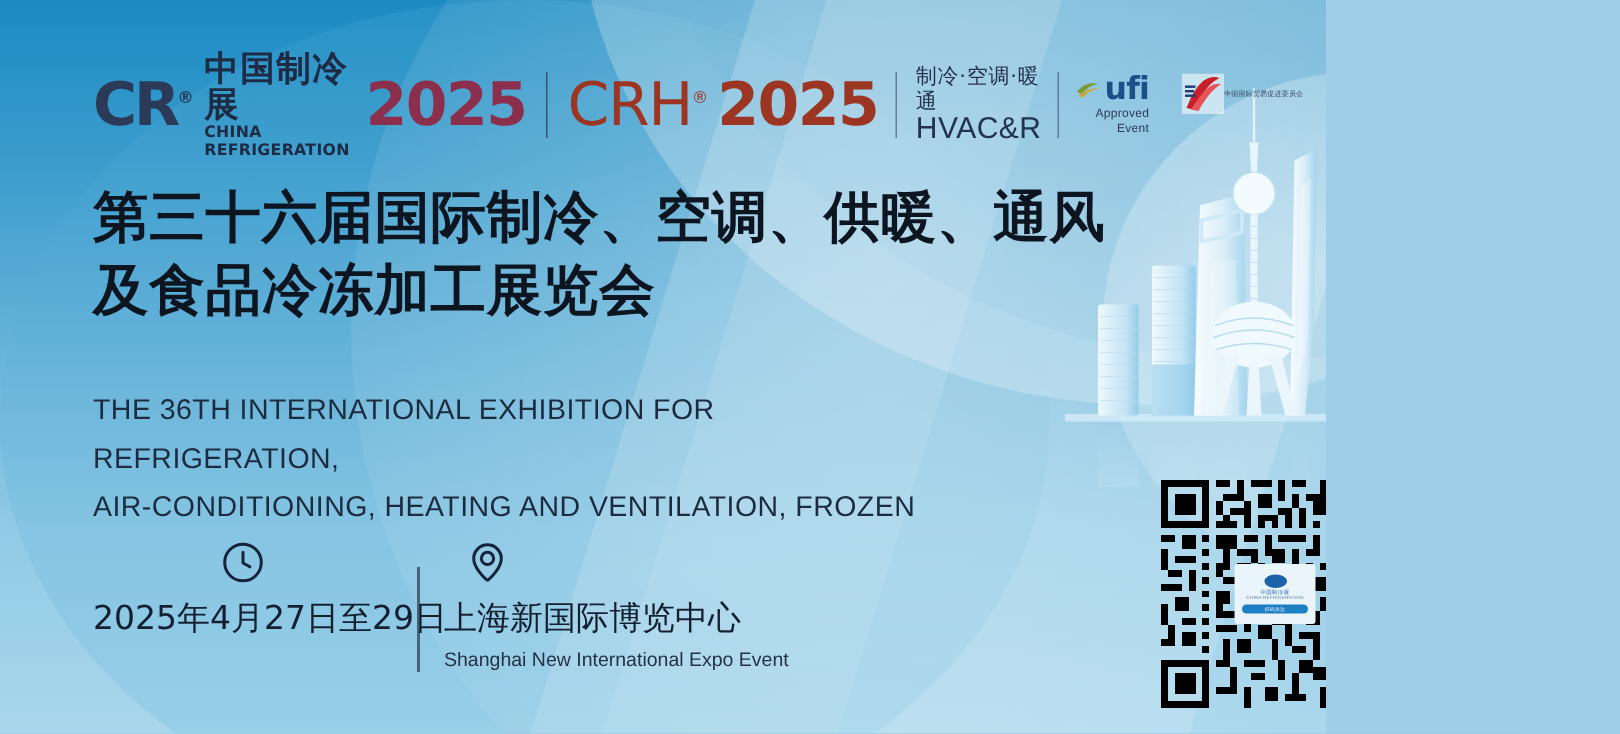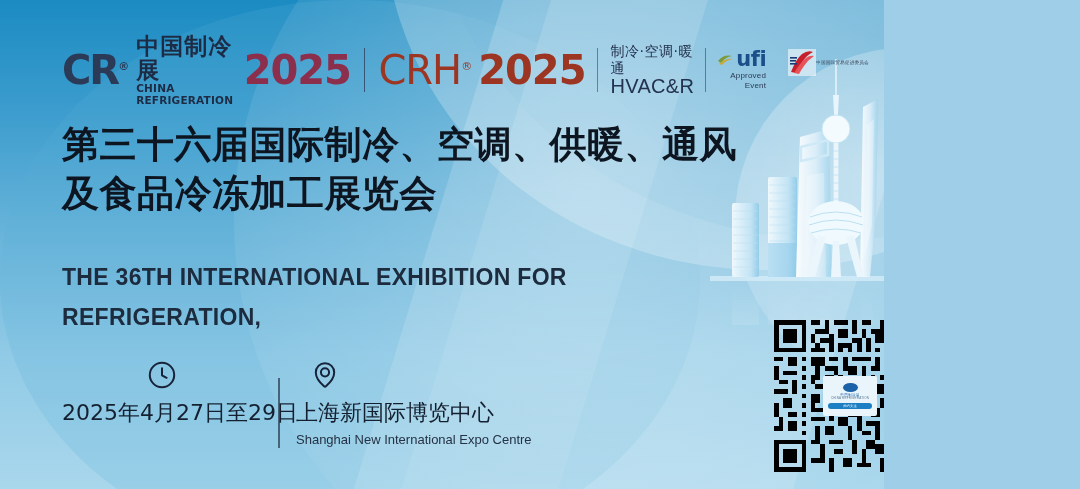--- a/index.html
+++ b/index.html
@@ -112,21 +112,21 @@
   
   .headline{
     position:absolute;left:62px;top:120px;width:700px;
     font-family:"DejaVu Sans",sans-serif;
     font-size:37px;font-weight:700;color:#0d1520;line-height:1.33;
     letter-spacing:.5px;
   }
   .subhead{
     position:absolute;left:62px;top:258px;width:580px;
     font-family:"Liberation Sans",sans-serif;
-    font-size:23px;font-weight:700;color:#1d2b3e;line-height:1.72;
+    font-size:19px;font-weight:400;color:#1d2b3e;line-height:1.72;
     letter-spacing:.3px;
   }
 
   
   .info-row{position:absolute;left:62px;top:358px;display:flex;align-items:flex-start;}
   .info-col{display:flex;flex-direction:column;}
   .info-icon{height:34px;display:flex;align-items:center;justify-content:center;}
   .info-cn{
     font-family:"DejaVu Sans",sans-serif;font-size:22px;color:#142030;
     line-height:1.2;margin-top:8px;white-space:nowrap;
@@ -414,20 +414,21 @@
     </div>
   </div>
 
   <div class="headline">
     <div>第三十六届国际制冷、空调、供暖、通风</div>
     <div>及食品冷冻加工展览会</div>
   </div>
 
   <div class="subhead">
     <div>THE 36TH INTERNATIONAL EXHIBITION FOR REFRIGERATION,</div>
+    <div>AIR-CONDITIONING, HEATING AND VENTILATION, FROZEN</div>
   </div>
 
   <div class="info-row">
 
     <div class="info-col col-date">
       <div class="info-icon">
         <svg width="30" height="30" viewBox="0 0 30 30" aria-hidden="true">
           <circle cx="15" cy="15" r="12.2" fill="none" stroke="#16233a" stroke-width="2"></circle>
           <path d="M15 8.2 L15 15.3 L19.6 17.8" fill="none" stroke="#16233a" stroke-width="2" stroke-linecap="round" stroke-linejoin="round"></path>
         </svg>
@@ -440,21 +441,21 @@
     <div class="info-col col-venue">
       <div class="info-icon">
         <svg width="30" height="30" viewBox="0 0 30 30" aria-hidden="true">
           <path d="M15 3.2 C20.1 3.2 24.2 7.3 24.2 12.4 C24.2 18.3 17.8 24.6 15.7 26.4
                    C15.3 26.8 14.7 26.8 14.3 26.4 C12.2 24.6 5.8 18.3 5.8 12.4
                    C5.8 7.3 9.9 3.2 15 3.2 Z" fill="none" stroke="#16233a" stroke-width="2"></path>
           <circle cx="15" cy="12.3" r="4.1" fill="none" stroke="#16233a" stroke-width="2"></circle>
         </svg>
       </div>
       <div class="info-cn">上海新国际博览中心</div>
-      <div class="info-en">Shanghai New International Expo Centre</div>
+      <div class="info-en">Shanghai New International Expo Event</div>
     </div>
 
   </div>
 
   <div class="qr-wrap">
     <svg viewBox="0 0 33 33" shape-rendering="crispEdges" aria-hidden="true">
       <rect width="33" height="33" fill="#ffffff" fill-opacity="0"></rect>
       <g fill="#000000">
 
         <rect x="0" y="0" width="7" height="1"></rect>

